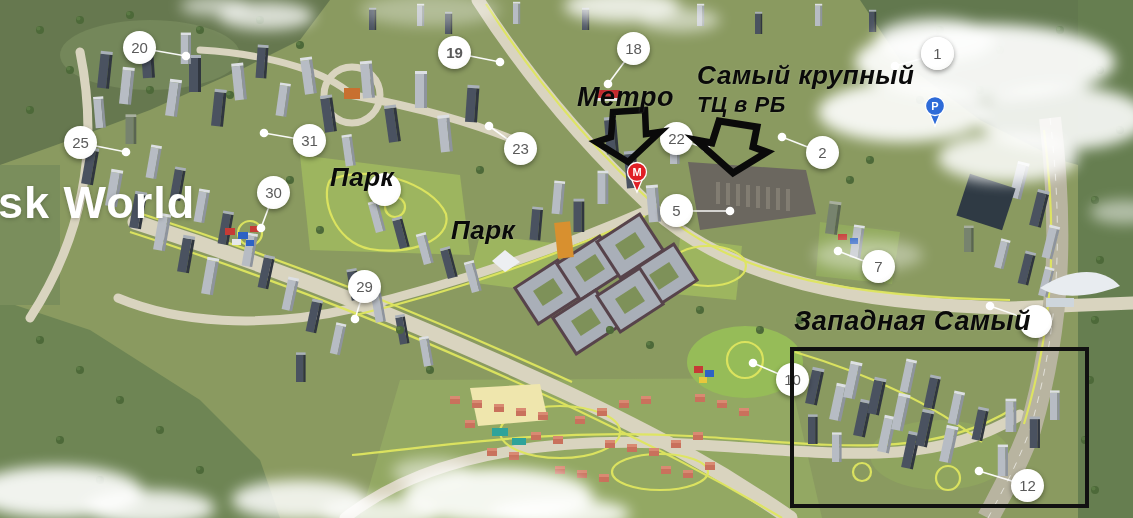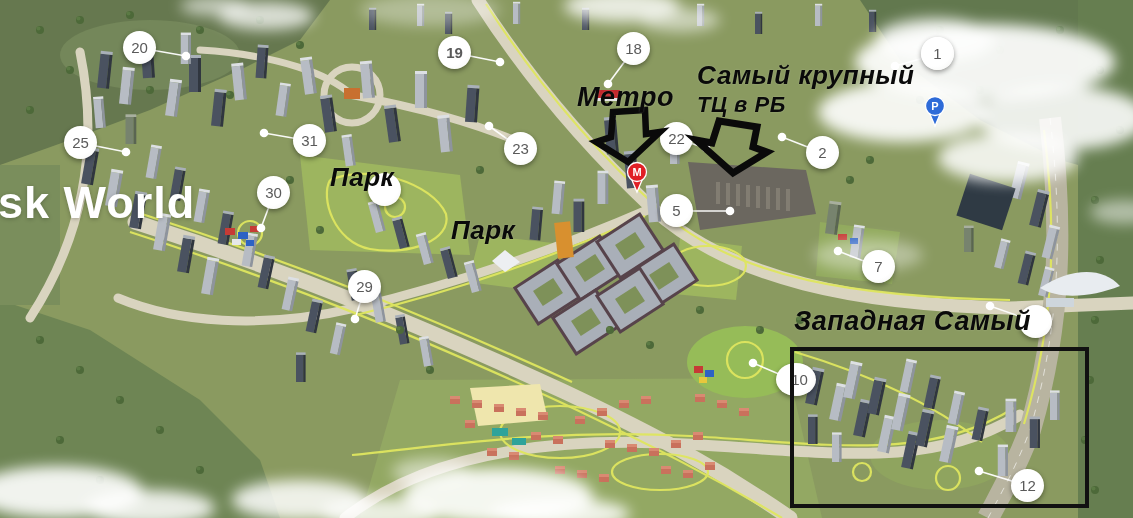--- a/index.html
+++ b/index.html
@@ -398,21 +398,21 @@
       <div class="marker" style="left: 938px; top: 54px;">1</div>
       <div class="marker" style="left: 81px; top: 143px;">25</div>
       <div class="marker" style="left: 310px; top: 141px;">31</div>
       <div class="marker" style="left: 521px; top: 149px;">23</div>
       <div class="marker" style="left: 677px; top: 139px;">22</div>
       <div class="marker" style="left: 823px; top: 153px;">2</div>
       <div class="marker" style="left: 274px; top: 193px;">30</div>
       <div class="marker" style="left: 677px; top: 211px;">5</div>
       <div class="marker" style="left: 879px; top: 267px;">7</div>
       <div class="marker" style="left: 365px; top: 287px;">29</div>
-      <div class="marker" style="left: 793px; top: 380px; padding-left: 7px;">10</div>
+      <div class="marker" style="left: 793px; top: 380px;">10</div>
       <div class="marker" style="left: 1028px; top: 486px;">12</div>
       <div class="marker" style="left: 385px; top: 190px;"></div>
       <div class="marker" style="left: 1036px; top: 322px;"></div>
     </div>
 
   <svg class="layer top-layer" width="1133" height="518" viewBox="0 0 1133 518" style="z-index:40;">
     <path d="M613,112 L645,110 L646,134 L660,132 L628,162 L596,142 L611,137 Z" fill="none" stroke="#0A0A0A" stroke-width="6.5" stroke-linejoin="miter"></path>
     <path d="M719,121 L757,127 L753,147 L767,152 L733,173 L696,140 L712,143 Z" fill="none" stroke="#0A0A0A" stroke-width="7" stroke-linejoin="miter"></path>
     <rect id="highlight-box" fill="none" stroke="#111111" stroke-width="4" x="792" y="349" width="295" height="157"></rect>
   </svg>

